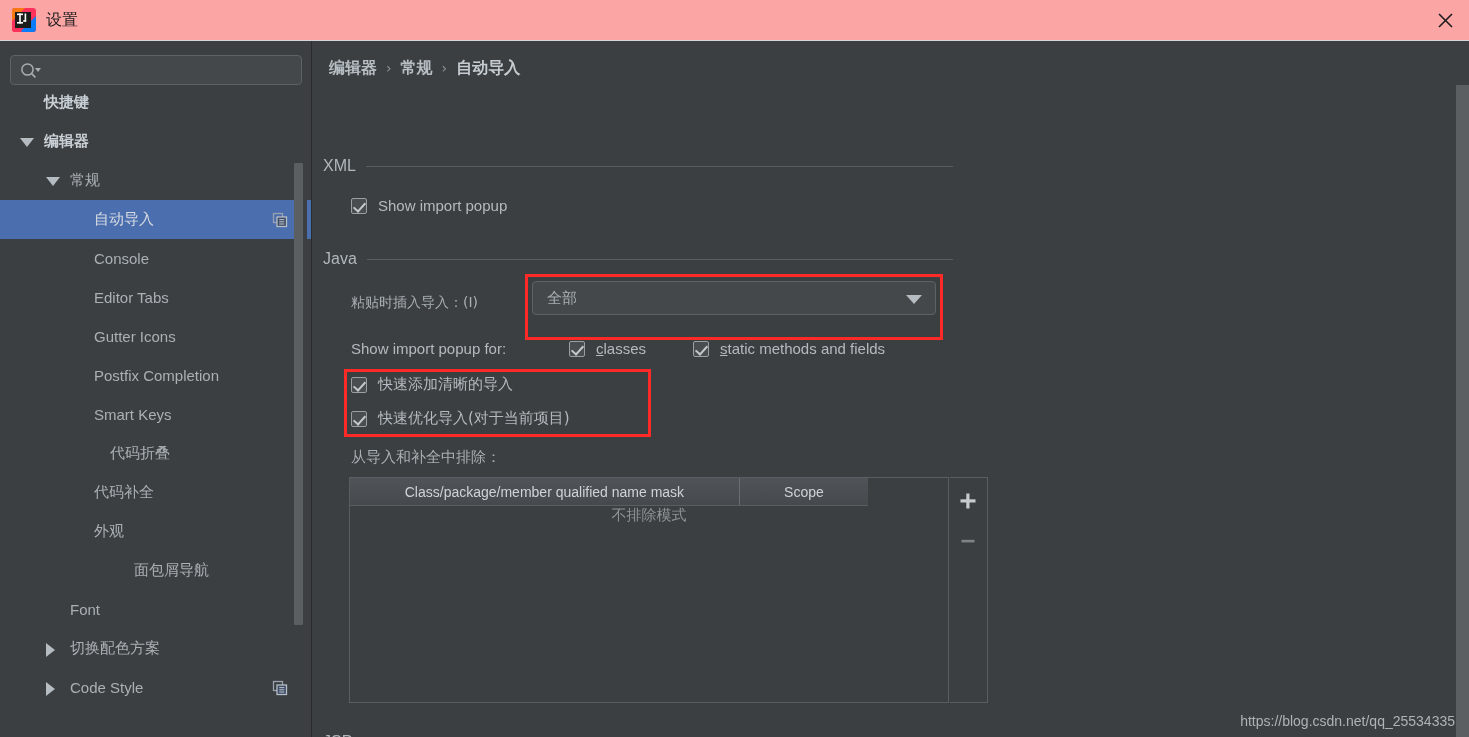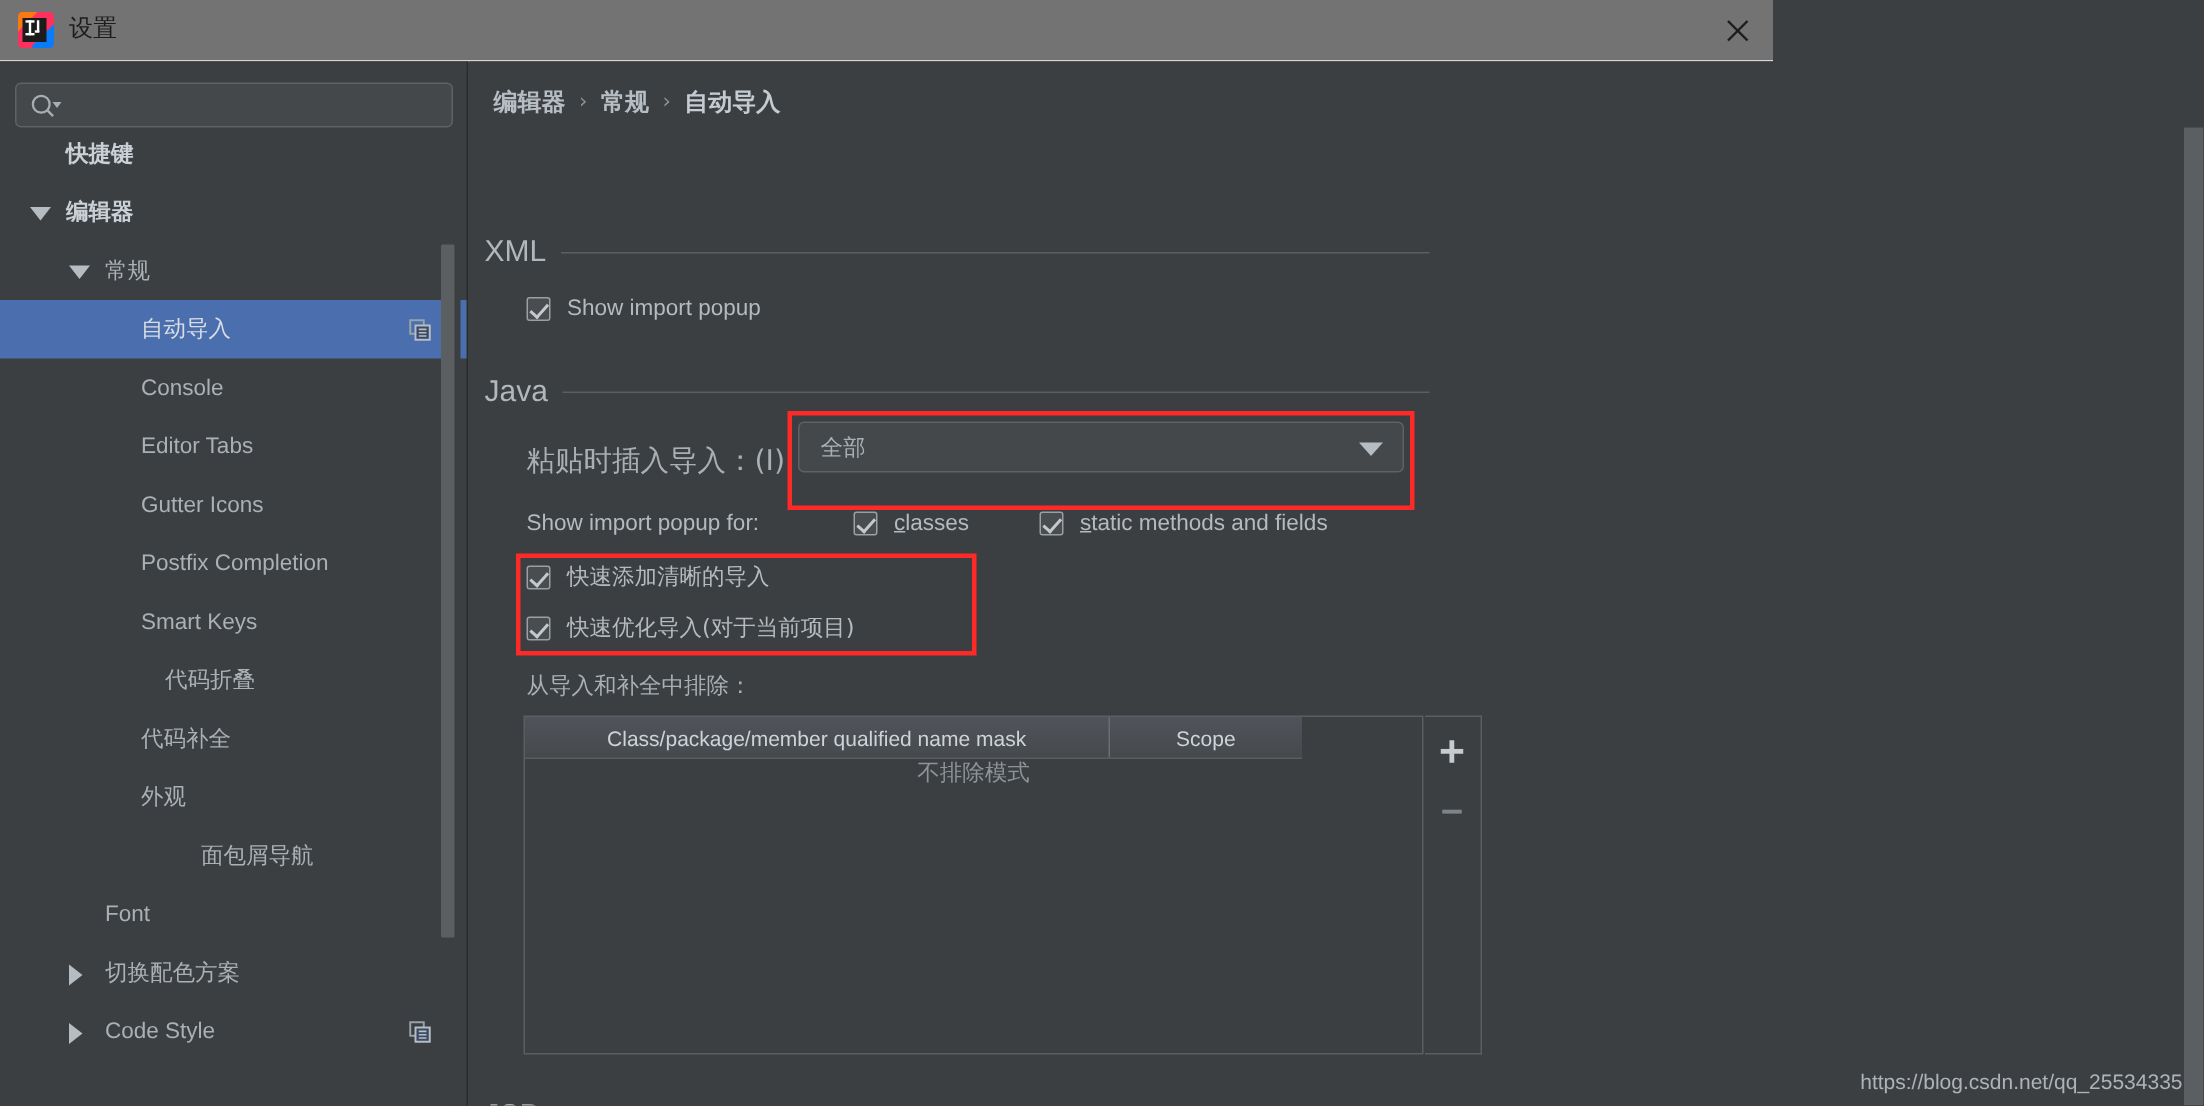--- a/index.html
+++ b/index.html
@@ -6,22 +6,22 @@
   html, body {
     width: 1469px; height: 737px;
     overflow: hidden;
     background: #3c3f41;
     font-family: "Liberation Sans", "DejaVu Sans", sans-serif;
   }
 
   
   #titlebar {
     position: absolute; left: 0; top: 0;
-    width: 1182px; height: 41px;
-    background: #737373;
+    width: 1469px; height: 41px;
+    background: #fca5a5;
     border-bottom: 1px solid #d6d6d6;
   }
   #app-logo {
     position: absolute; left: 12px; top: 8px;
     width: 24px; height: 24px;
     border-radius: 3px;
     overflow: hidden;
   }
   #win-title {
     position: absolute; left: 46px; top: 9px;
@@ -142,21 +142,21 @@
   #breadcrumb .crumb.last { color: #c4cbd1; }
   #breadcrumb .sep {
     color: #8d949a; margin: 0 9px; font-weight: normal; font-size: 14px;
   }
 
   .section {
     position: absolute; left: 10px;
     width: 630px;
     display: flex; align-items: center;
     color: #b0b7bd;
-    font-size: 20px;
+    font-size: 16px;
   }
   .section .sect-label { white-space: nowrap; }
   .section .sect-rule {
     flex: 1; height: 1px; background: #5a5e60; margin-left: 10px;
   }
 
   
   .cb {
     width: 16px; height: 16px;
     border: 1px solid #9a9fa3;
@@ -180,21 +180,21 @@
     color: #b3bac0; font-size: 15px;
     white-space: nowrap;
   }
   .cbrow .cb-text { margin-left: 11px; }
   .cbrow.cjk .cb-text { font-family: "DejaVu Sans", sans-serif; }
   .mn { text-decoration: underline; }
 
   
   #paste-label {
     position: absolute; left: 38px; top: 253px;
-    font-size: 19px; color: #a8afb5;
+    font-size: 14px; color: #a8afb5;
     font-family: "DejaVu Sans", sans-serif;
     white-space: nowrap;
   }
   #paste-combo {
     position: absolute; left: 219px; top: 240px;
     width: 404px; height: 34px;
     background: #45484a;
     border: 1px solid #5e6265;
     border-radius: 4px;
   }

